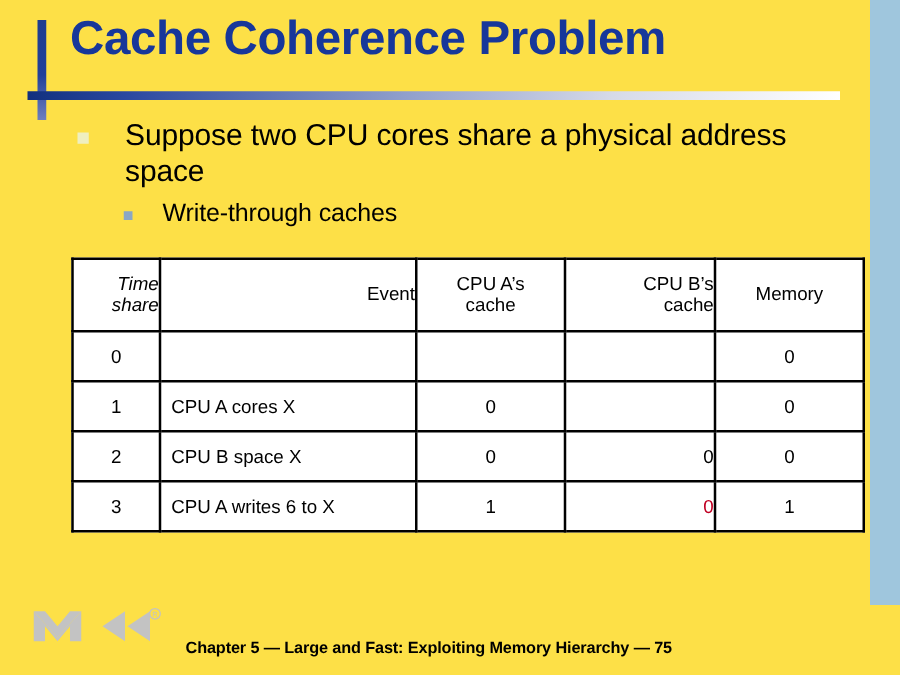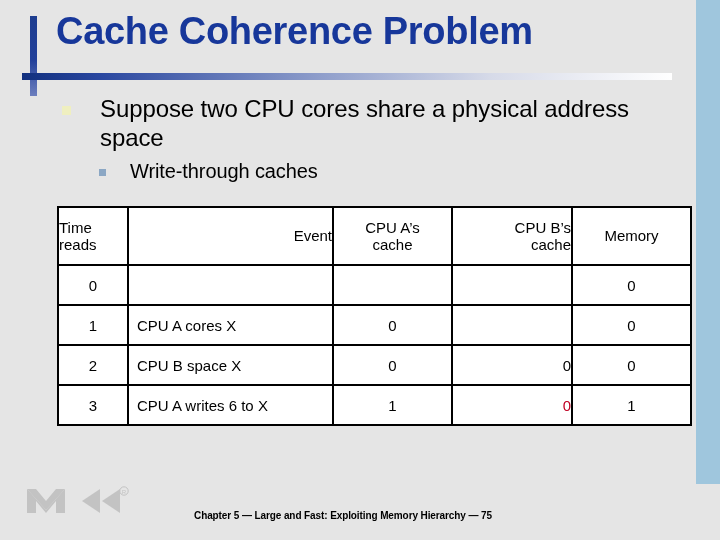--- a/index.html
+++ b/index.html
@@ -15,21 +15,21 @@
     font-family: "Liberation Sans", sans-serif;
     -webkit-font-smoothing: none;
   }
 
   
   #slide {
     position: absolute;
     left: 0; top: 0;
     width: 720px;
     height: 540px;
-    background: #e5e5e5;
+    background: #fde047;
   }
 
   
   #title-area {
     position: absolute;
     left: 0; top: 0;
     width: 678px;
     height: 100px;
   }
   #title-vbar {
@@ -129,21 +129,21 @@
     height: 56px;
   }
   #event-table tbody td {
     height: 38px;
   }
   .c-time   { width: 68px;  text-align: center; }
   .c-event  { width: 195px; text-align: left; padding-left: 8px !important; }
   .c-cachea { width: 117px; text-align: center; margin-top: 43px; }
   .c-cacheb { width: 118px; text-align: right; }
   .c-mem    { width: 117px; text-align: center; }
-  th.c-time  { text-align: left; padding-left: 0 !important; }
+  th.c-time  { text-align: right; padding-left: 0 !important; font-style: italic; }
   th.c-event { text-align: right; padding-left: 8px !important; }
   .cell-inner { display: block; line-height: 1.15; }
   .val-red { color: #c00023; }
 
   
   #side-banner {
     position: absolute;
     right: 0;
     top: 0;
     width: 24px;
@@ -151,21 +151,21 @@
     background: #9fc6dd;
   }
 
   
   #footer-text {
     position: absolute;
     left: 0;
     top: 510px;
     width: 686px;
     text-align: center;
-    font-size: 10px;
+    font-size: 13px;
     font-weight: bold;
     color: #000000;
     letter-spacing: -0.1px;
   }
 
   
   #mk-logo {
     position: absolute;
     left: 26px;
     top: 483px;
@@ -193,21 +193,21 @@
   <div class="bullet-row" id="bullet-2">
     <span class="marker"></span>
     <span class="btext">Write-through caches</span>
   </div>
 
   <table id="event-table">
     <thead>
       <tr>
         <th class="c-time">
           <span class="cell-inner">Time</span>
-          <span class="cell-inner">reads</span>
+          <span class="cell-inner">share</span>
         </th>
         <th class="c-event">
           <span class="cell-inner">Event</span>
         </th>
         <th class="c-cachea">
           <span class="cell-inner">CPU A’s</span>
           <span class="cell-inner">cache</span>
         </th>
         <th class="c-cacheb">
           <span class="cell-inner">CPU B’s</span>

